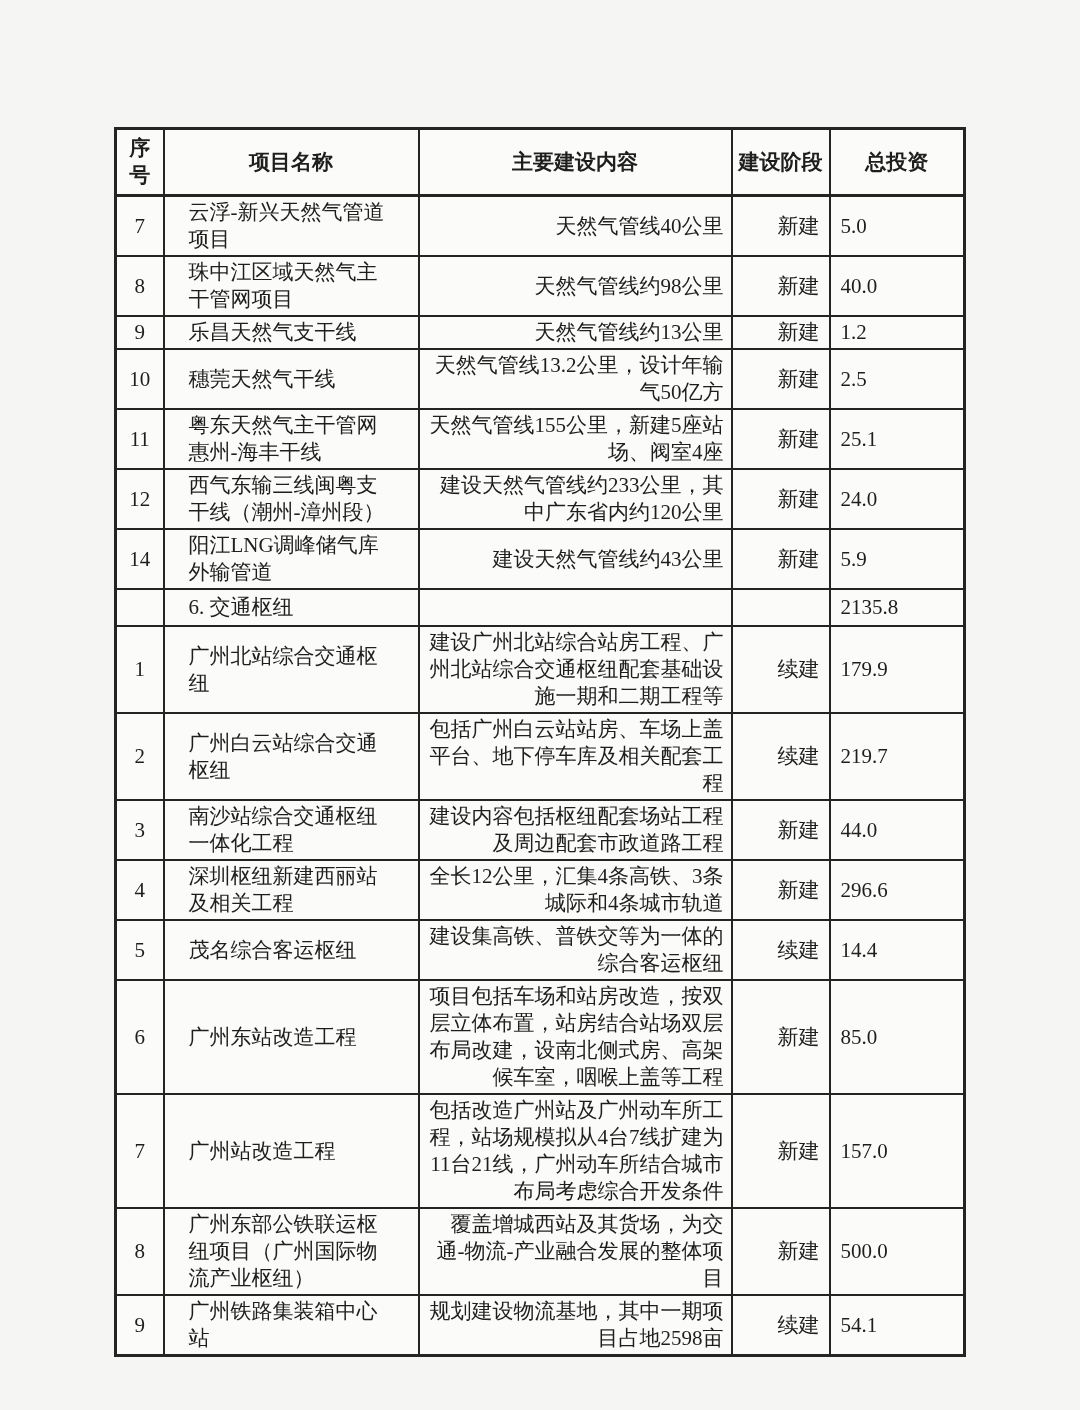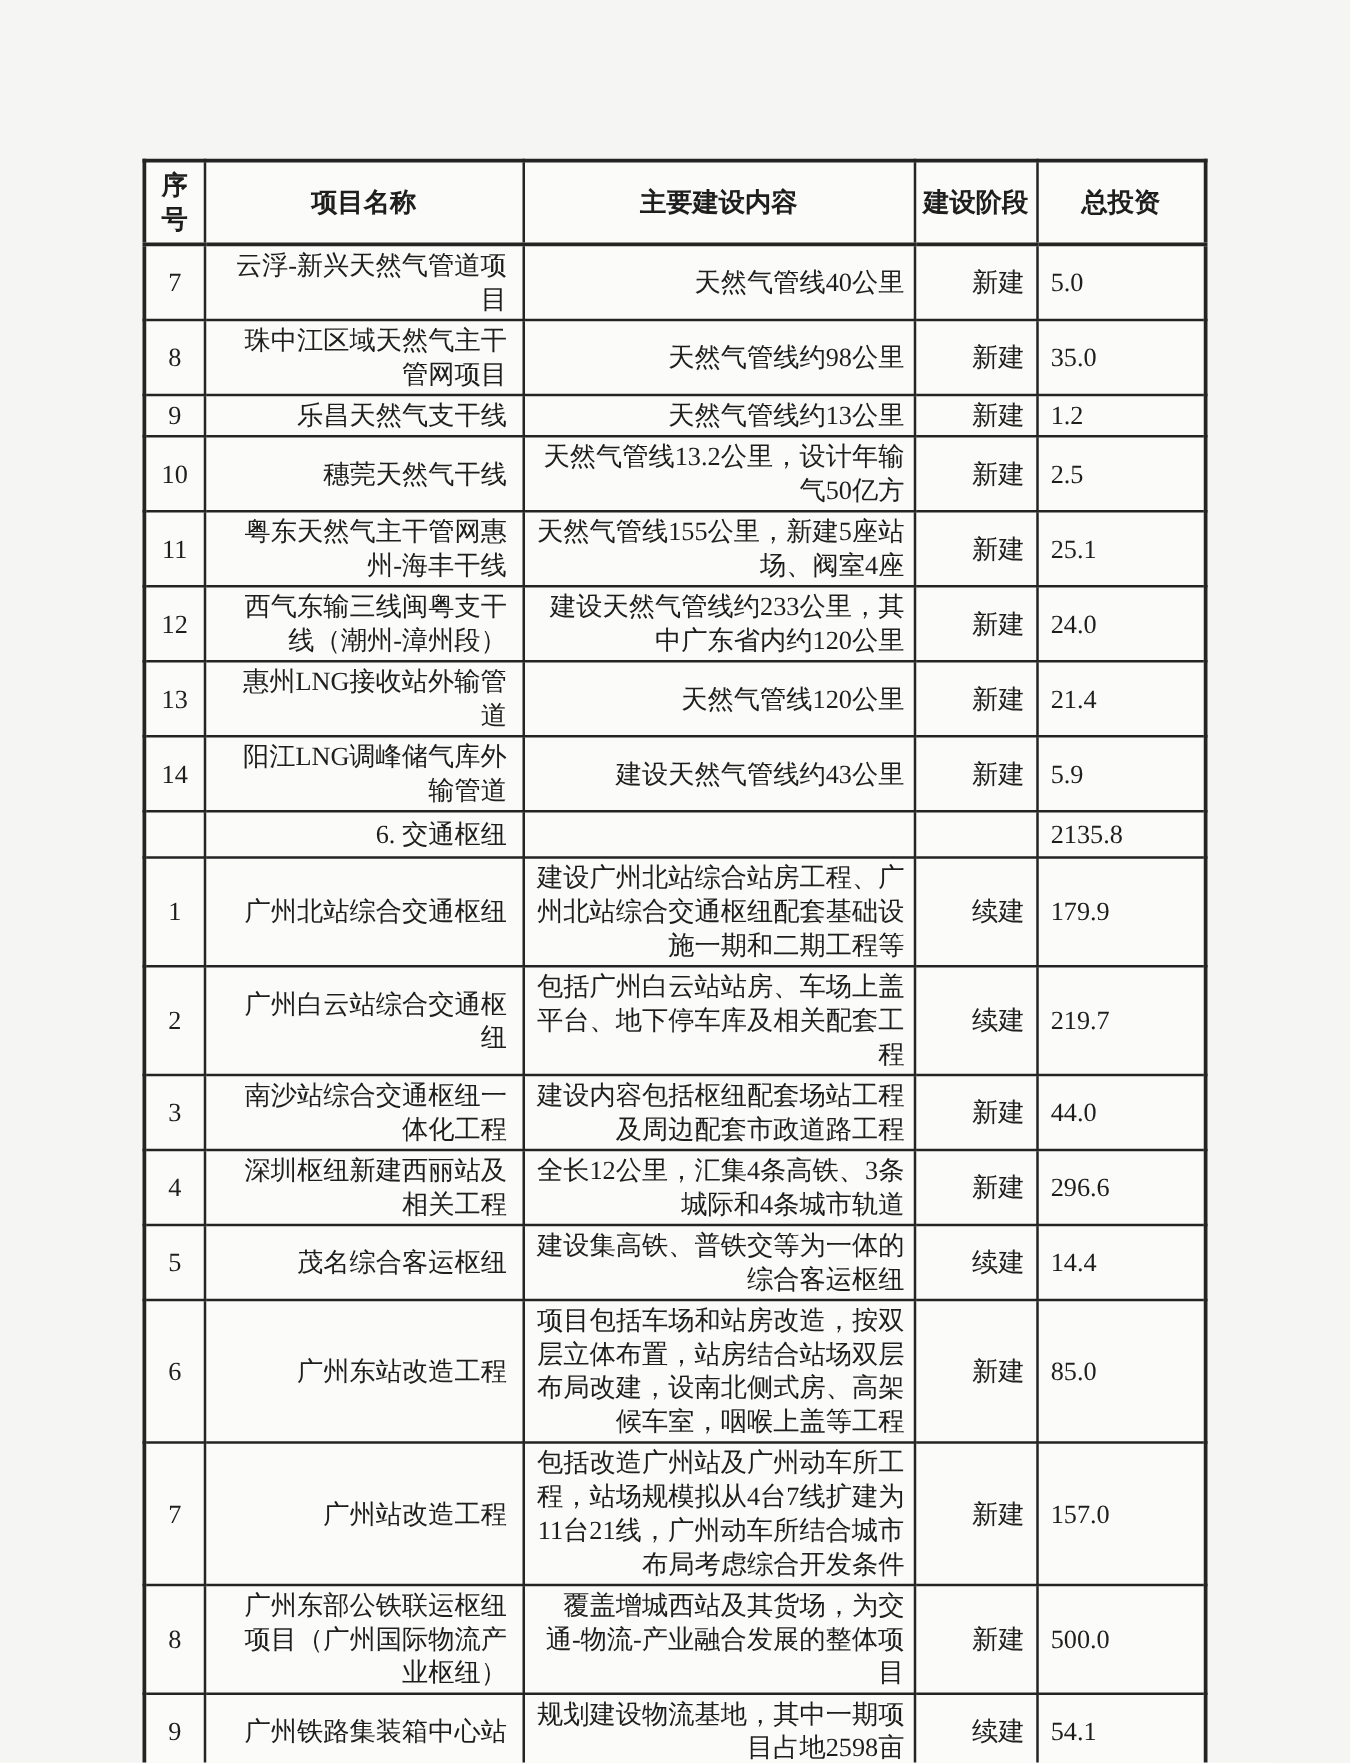--- a/index.html
+++ b/index.html
@@ -33,21 +33,21 @@
     word-break: break-all;
     overflow: hidden;
   }
   .doc-table th {
     font-weight: bold;
     text-align: center;
     padding: 5px 2px;
     border-bottom-width: 3px;
   }
   .col-no      { text-align: center; padding: 2px 2px; }
-  .col-name    { text-align: right;  padding: 2px 12px; }
+  .col-name    { text-align: left;  padding: 2px 24px; }
   .col-content { text-align: right;  padding: 2px 7px; }
   .col-stage   { text-align: right;  padding: 2px 9px; }
   .col-invest  { text-align: left; padding: 2px 10px; }
   tr.section td {
     font-weight: normal;
     padding-top: 4px;
     padding-bottom: 4px;
   }
 </style>
 </head>
@@ -76,21 +76,21 @@
         <td class="col-name">云浮-新兴天然气管道项目</td>
         <td class="col-content">天然气管线40公里</td>
         <td class="col-stage">新建</td>
         <td class="col-invest">5.0</td>
       </tr>
       <tr>
         <td class="col-no">8</td>
         <td class="col-name">珠中江区域天然气主干管网项目</td>
         <td class="col-content">天然气管线约98公里</td>
         <td class="col-stage">新建</td>
-        <td class="col-invest">35.0</td>
+        <td class="col-invest">40.0</td>
       </tr>
       <tr>
         <td class="col-no">9</td>
         <td class="col-name">乐昌天然气支干线</td>
         <td class="col-content">天然气管线约13公里</td>
         <td class="col-stage">新建</td>
         <td class="col-invest">1.2</td>
       </tr>
       <tr>
         <td class="col-no">10</td>
@@ -105,27 +105,20 @@
         <td class="col-content">天然气管线155公里，新建5座站场、阀室4座</td>
         <td class="col-stage">新建</td>
         <td class="col-invest">25.1</td>
       </tr>
       <tr>
         <td class="col-no">12</td>
         <td class="col-name">西气东输三线闽粤支干线（潮州-漳州段）</td>
         <td class="col-content">建设天然气管线约233公里，其中广东省内约120公里</td>
         <td class="col-stage">新建</td>
         <td class="col-invest">24.0</td>
-      </tr>
-      <tr>
-        <td class="col-no">13</td>
-        <td class="col-name">惠州LNG接收站外输管道</td>
-        <td class="col-content">天然气管线120公里</td>
-        <td class="col-stage">新建</td>
-        <td class="col-invest">21.4</td>
       </tr>
       <tr>
         <td class="col-no">14</td>
         <td class="col-name">阳江LNG调峰储气库外输管道</td>
         <td class="col-content">建设天然气管线约43公里</td>
         <td class="col-stage">新建</td>
         <td class="col-invest">5.9</td>
       </tr>
       <tr class="section">
         <td class="col-no"></td>

